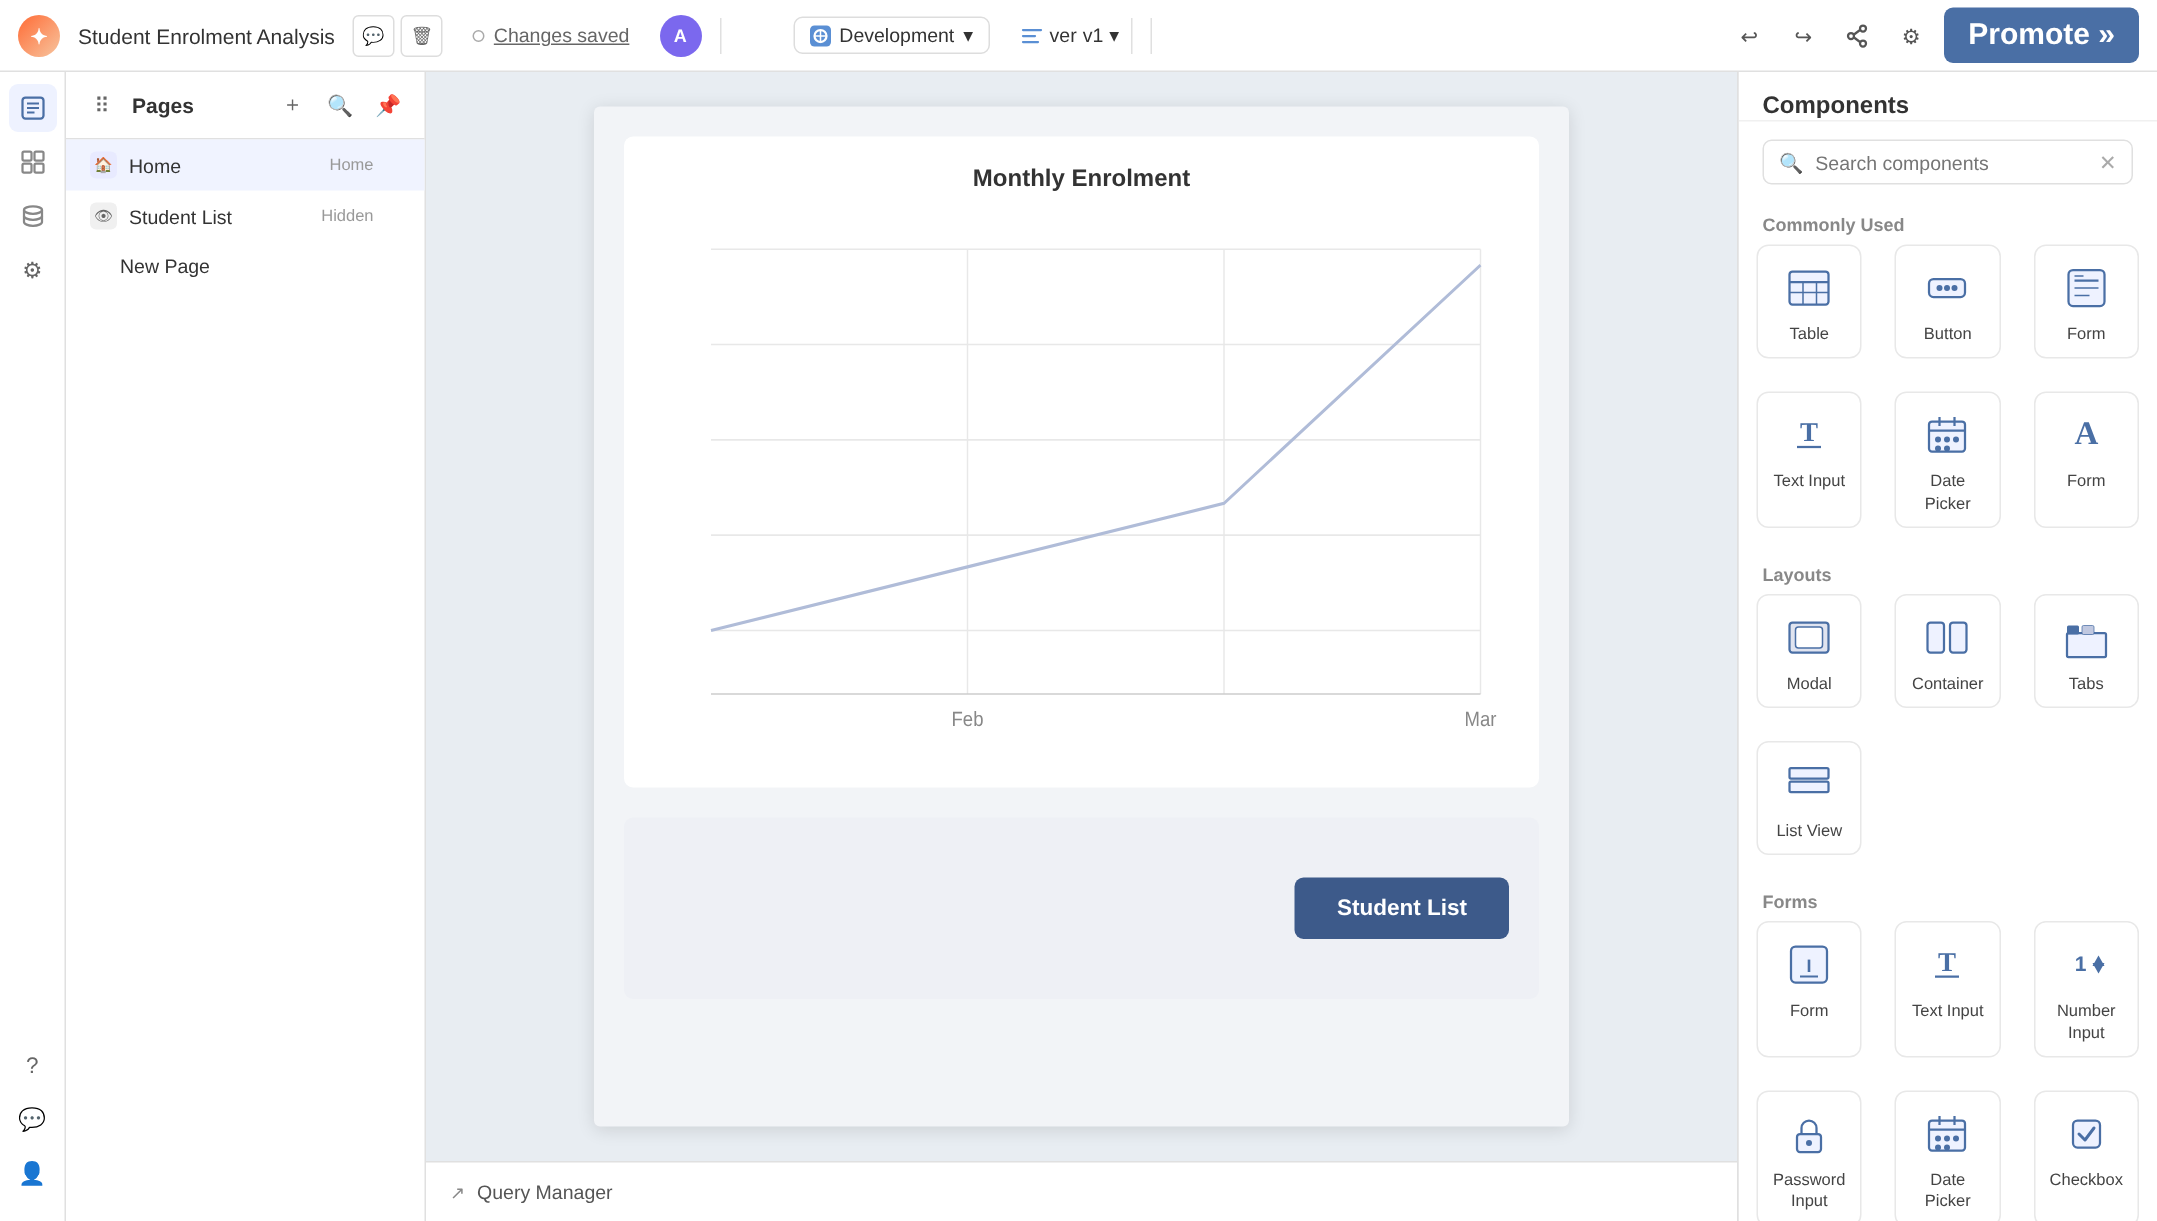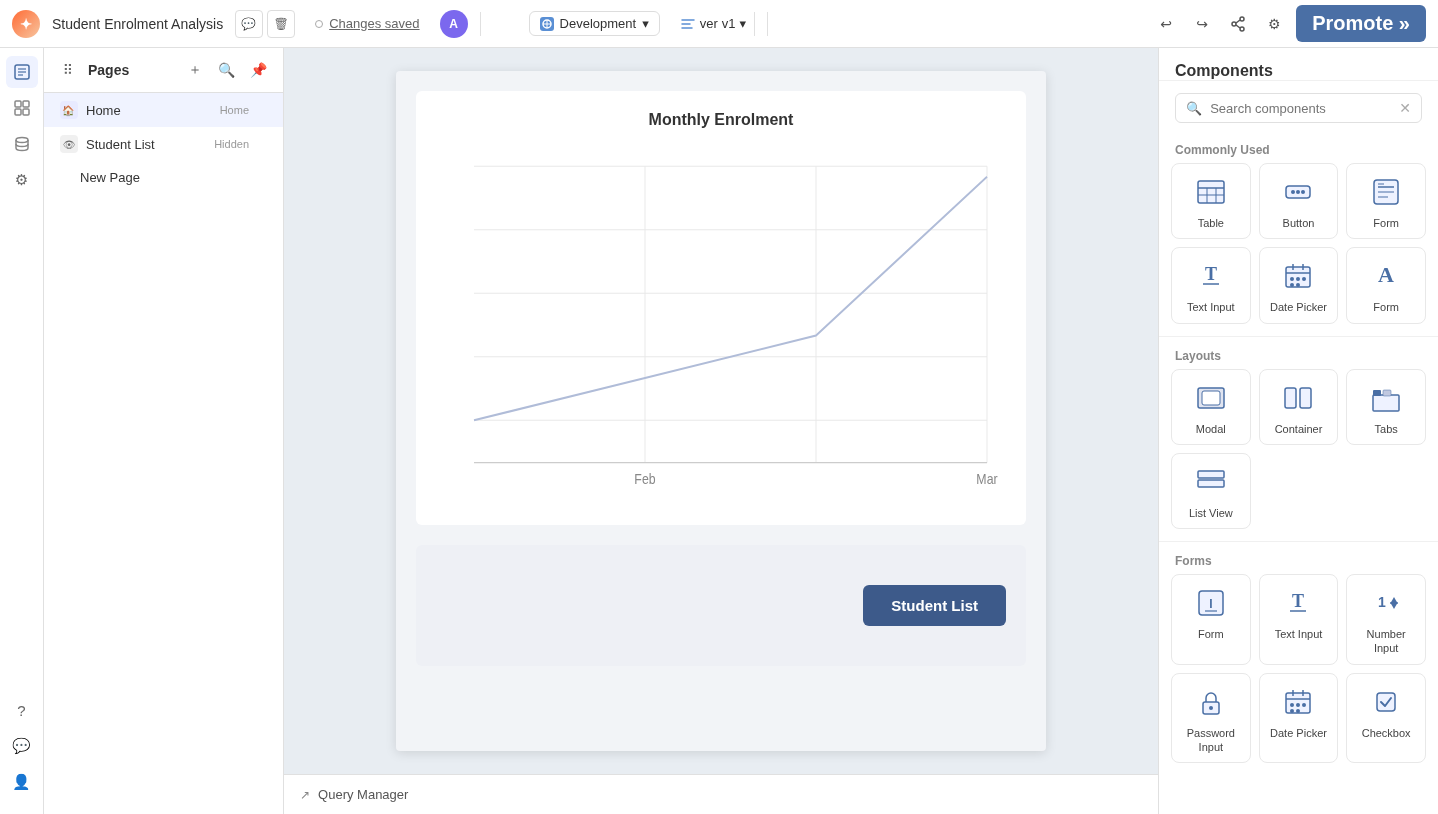--- a/index.html
+++ b/index.html
@@ -62,21 +62,21 @@
     .query-manager-icon { color: #888; font-size: 12px; }
 
     
     .right-panel { width: 280px; background: #fff; border-left: 1px solid #e0e0e0; display: flex; flex-direction: column; flex-shrink: 0; overflow-y: auto; }
     .right-panel-header { padding: 14px 16px 0; font-size: 16px; font-weight: 700; color: #333; border-bottom: 1px solid #f0f0f0; }
     .search-bar { display: flex; align-items: center; margin: 12px 16px; border: 1px solid #e0e0e0; border-radius: 6px; padding: 6px 10px; gap: 8px; }
     .search-bar input { border: none; outline: none; flex: 1; font-size: 13px; color: #333; }
     .search-bar-icon { color: #aaa; font-size: 13px; }
     .search-clear { color: #aaa; font-size: 14px; cursor: pointer; }
     .section-label { padding: 8px 16px 6px; font-size: 12px; font-weight: 600; color: #888; text-transform: none; }
-    .component-grid { display: grid; grid-template-columns: repeat(3, 1fr); gap: 8px; padding: 0 12px 8px; }
+    .component-grid { display: grid; grid-template-columns: repeat(3, 1fr); gap: 22px; padding: 0 12px 8px; }
     .component-card { border: 1px solid #e8e8e8; border-radius: 8px; padding: 10px 6px 8px; display: flex; flex-direction: column; align-items: center; gap: 6px; cursor: pointer; background: #fff; }
     .component-icon { width: 36px; height: 36px; display: flex; align-items: center; justify-content: center; }
     .component-label { font-size: 11px; color: #444; text-align: center; line-height: 1.3; }
     .section-divider { height: 1px; background: #f0f0f0; margin: 4px 0; }
   </style>
 </head>
 <body>
 
 <div class="topbar">
   <div class="topbar-logo">✦</div>

